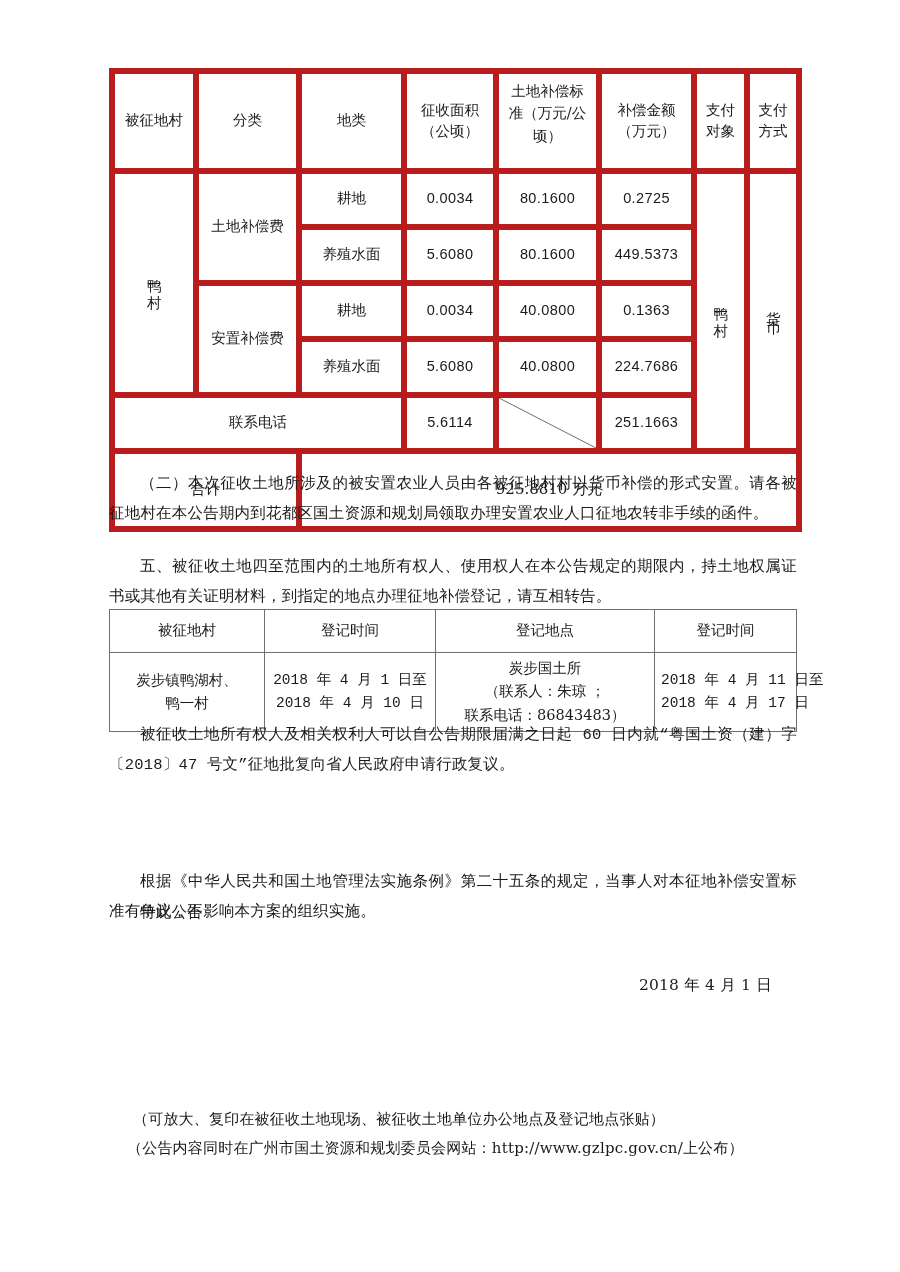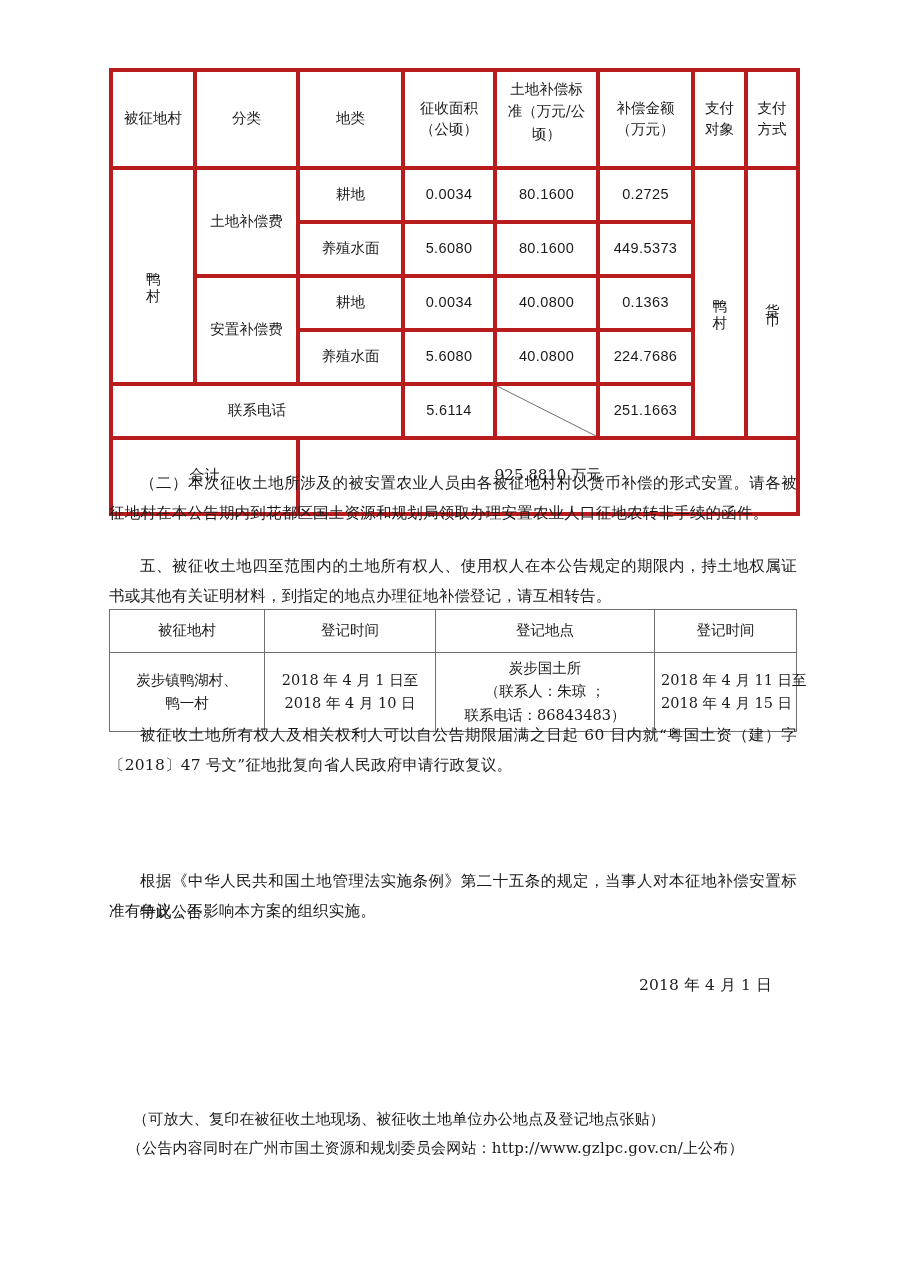--- a/index.html
+++ b/index.html
@@ -30,21 +30,21 @@
     width: 687px;
   }
   table.comp {
     border-collapse: collapse;
     table-layout: fixed;
     width: 687px;
     font-size: 14.5px;
     line-height: 1.45;
   }
   table.comp td {
-    border: 4px solid #b91c1c;
+    border: 6px solid #b91c1c;
     text-align: center;
     vertical-align: middle;
     padding: 2px 1px;
     overflow: hidden;
   }
   .hdr-cell {
     height: 90px;
   }
   .hdr-3line {
     position: relative;
@@ -103,21 +103,21 @@
     line-height: 1.6;
   }
   table.reg td {
     border: 1px solid #6f6f6f;
     vertical-align: middle;
     padding: 3px 6px;
     text-align: center;
   }
   table.reg td.hd { height: 36px; }
   table.reg td.bd { height: 72px; }
-  td.left-al { text-align: left; }
+  td.left-al { text-align: left; font-family: Liberation Mono, monospace; }
   .nowrapline { white-space: nowrap; }
 
   
   .sign-date {
     position: absolute;
     font-size: 15.5px;
     letter-spacing: 0.2px;
   }
 
   
@@ -266,28 +266,28 @@
             <div class="nowrapline">2018 年 4 月 1 日至</div>
             <div class="nowrapline">2018 年 4 月 10 日</div>
           </td>
           <td class="bd">
             <div>炭步国土所</div>
             <div>（联系人：朱琼 ；</div>
             <div>联系电话：86843483）</div>
           </td>
           <td class="bd left-al">
             <div class="nowrapline">2018 年 4 月 11 日至</div>
-            <div class="nowrapline">2018 年 4 月 15 日</div>
+            <div class="nowrapline">2018 年 4 月 17 日</div>
           </td>
         </tr>
       </tbody>
     </table>
   </div>
 
-  <div class="para indent" style="left:109px; top:721px; width:688px;">被征收土地所有权人及相关权利人可以自公告期限届满之日起 60 日内就“粤国土资（建）字〔2018〕47 号文”征地批复向省人民政府申请行政复议。</div>
+  <div class="para indent" style="left:109px; top:721px; width:688px;font-family:Liberation Mono, monospace;">被征收土地所有权人及相关权利人可以自公告期限届满之日起 60 日内就“粤国土资（建）字〔2018〕47 号文”征地批复向省人民政府申请行政复议。</div>
 
 
 
   <div class="para indent" style="left:109px; top:867px; width:688px;">根据《中华人民共和国土地管理法实施条例》第二十五条的规定，当事人对本征地补偿安置标准有争议，不影响本方案的组织实施。</div>
 
   <div class="para indent" style="left:109px; top:898px; width:688px;">特此公告</div>
 
   <div class="sign-date" style="left:109px; top:975px; width:663px; text-align:right;">2018 年 4 月 1 日</div>
 
   <div class="footnote" style="left:133px; top:1105px; width:730px;">（可放大、复印在被征收土地现场、被征收土地单位办公地点及登记地点张贴）</div>

